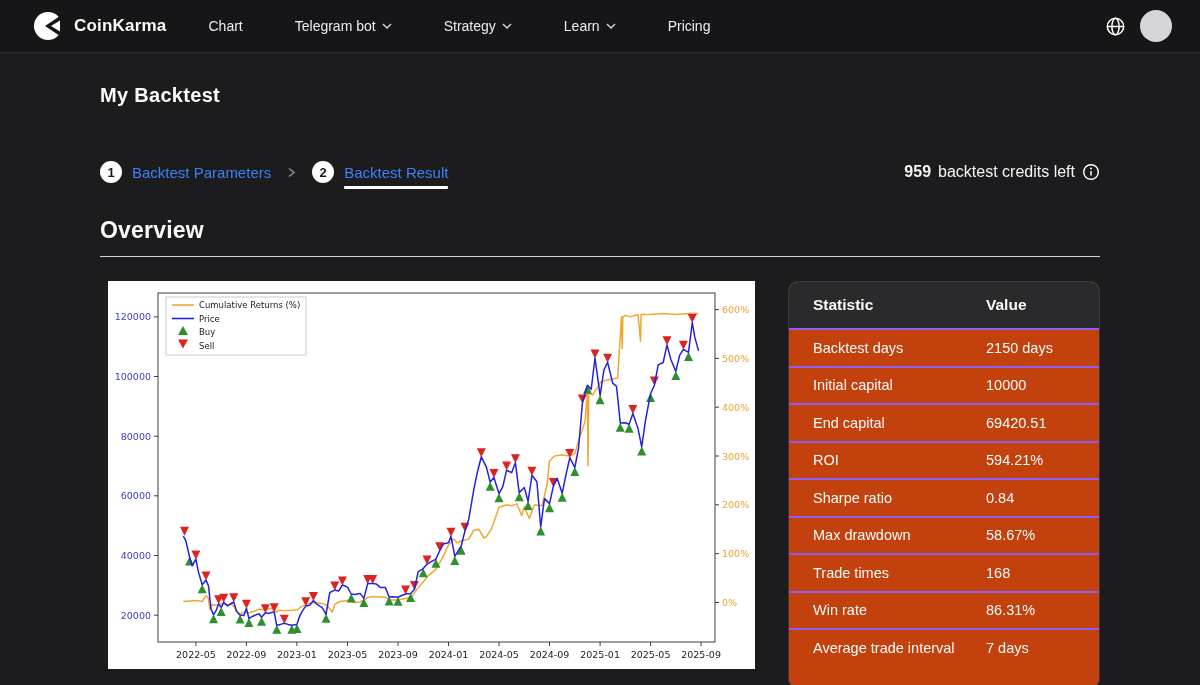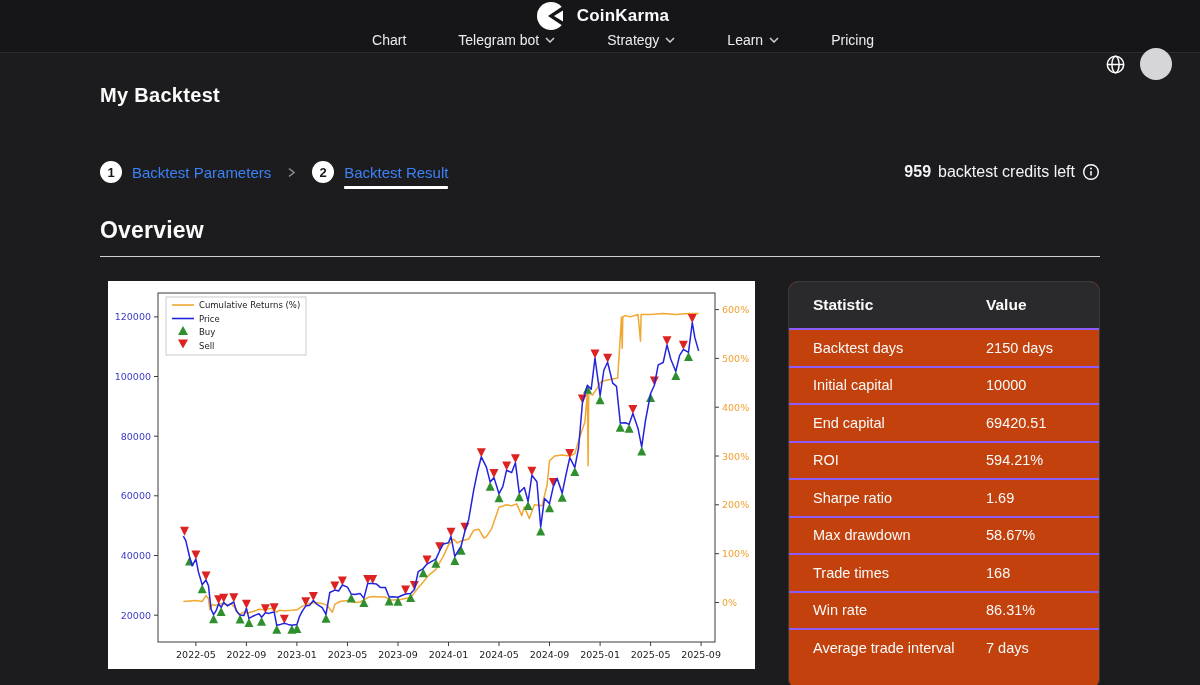--- a/index.html
+++ b/index.html
@@ -5,21 +5,21 @@
   * { margin:0; padding:0; box-sizing:border-box; }
   html,body { width:1200px; height:685px; overflow:hidden; }
   body {
     background:#1c1c1f;
     color:#fafafa;
     font-family:"Liberation Sans", sans-serif;
   }
   
   .nav {
     height:53px; background:#161619; border-bottom:1px solid #2b2b2f;
-    display:flex; align-items:center; padding:0 28px 0 32px;flex-direction:column;
+    display:flex; align-items:center; padding:0 28px 0 32px;
   }
   .brand { display:flex; align-items:center; gap:10px; cursor:pointer; }
   .brand-name { font-size:17px; font-weight:bold; letter-spacing:.2px; }
   .nav-links { display:flex; align-items:center; gap:52px; margin-left:42px; }
   .nav-link {
     display:flex; align-items:center; gap:6px;
     font-size:14px; font-weight:500; color:#ececef; cursor:pointer;
   }
   .nav-right { margin-left:auto; display:flex; align-items:center; gap:14px; }
   .avatar { width:32px; height:32px; border-radius:50%; background:#d6d6d9; cursor:pointer; }
@@ -308,21 +308,21 @@
       <div class="trow">
           <span>End capital</span>
           <span>69420.51</span>
         </div>
       <div class="trow">
           <span>ROI</span>
           <span>594.21%</span>
         </div>
       <div class="trow">
           <span>Sharpe ratio</span>
-          <span>1.69</span>
+          <span>0.84</span>
         </div>
       <div class="trow">
           <span>Max drawdown</span>
           <span>58.67%</span>
         </div>
       <div class="trow">
           <span>Trade times</span>
           <span>168</span>
         </div>
       <div class="trow">

